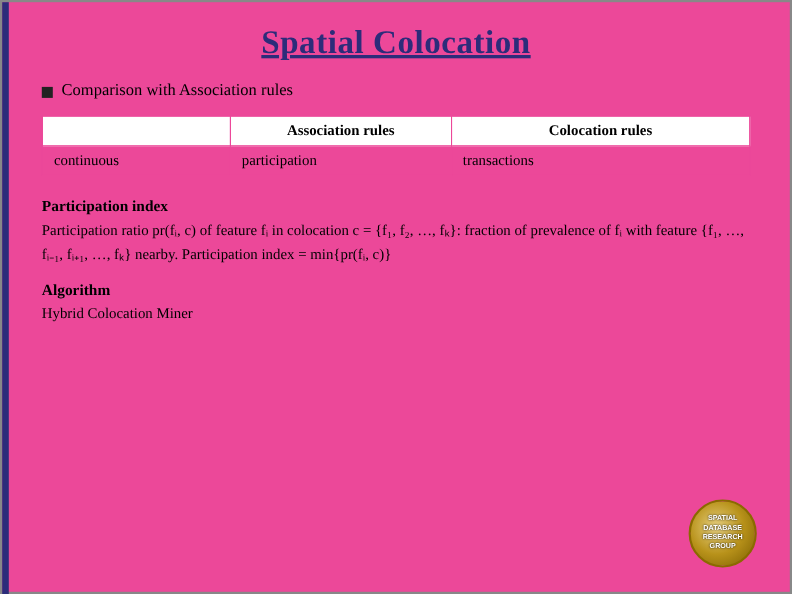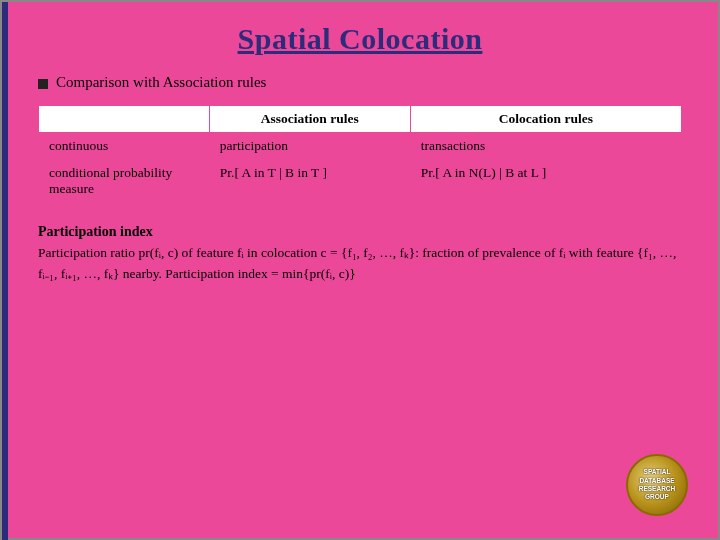--- a/index.html
+++ b/index.html
@@ -152,32 +152,31 @@
         <th>Association rules</th>
         <th>Colocation rules</th>
       </tr>
     </thead>
     <tbody id="table-body">
         <tr>
           <td>continuous</td>
           <td>participation</td>
           <td>transactions</td>
         </tr>
-        <tr>
-          <td>conditional probability measure</td>
-          <td>Pr.[ A in T | B in T ]</td>
-          <td>Pr.[ A in N(L) | B at L ]</td>
-        </tr>
       </tbody>
   </table>
 
   <div class="section">
     <div class="section-title">Participation index</div>
     <div>Participation ratio pr(fᵢ, c) of feature fᵢ in colocation c = {f₁, f₂, …, fₖ}: fraction of prevalence of fᵢ with feature {f₁, …, fᵢ₋₁, fᵢ₊₁, …, fₖ} nearby. Participation index = min{pr(fᵢ, c)}</div>
   </div>
 
+  <div class="section" style="margin-top:12px;">
+    <div class="section-title">Algorithm</div>
+    <div>Hybrid Colocation Miner</div>
+  </div>
 
   <div class="logo">
     <div class="logo-circle">
       <div class="logo-text">SPATIAL<br>DATABASE<br>RESEARCH<br>GROUP</div>
     </div>
   </div>
 </div>
 
 </body></html>

